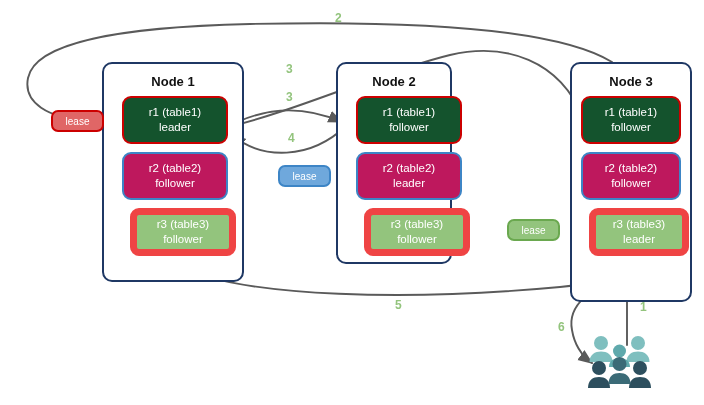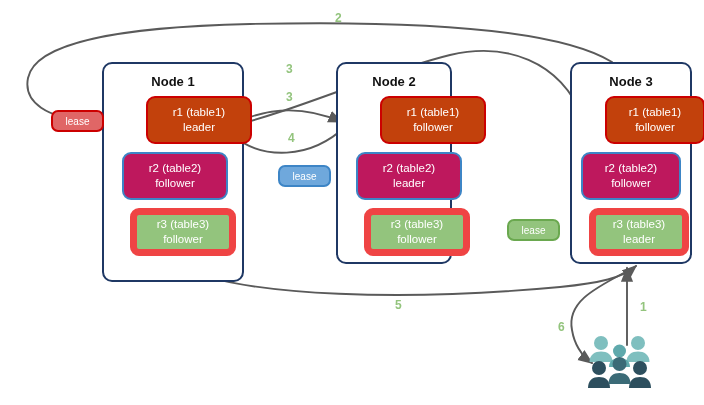--- a/index.html
+++ b/index.html
@@ -52,21 +52,21 @@
     flex-direction: column;
     align-items: center;
     justify-content: center;
     color: #ffffff;
     font-size: 11.5px;
     line-height: 15px;
     text-align: center;
     font-family: "Liberation Sans", sans-serif;
   }
   .replica .rl { display: block; }
-  .rep-red   { background: #c2410c; border: 2px solid #cc0000; margin-left: 24px; }
+  .rep-red   { background: #14532d; border: 2px solid #cc0000; }
   .rep-blue  { background: #be185d; border: 2px solid #3d85c6; }
   .rep-green { background: #93c47d; border: 7px solid #ef4444; margin-left: 8px; }
 
   .lease {
     position: absolute;
     box-sizing: border-box;
     border-radius: 7px;
     display: flex;
     align-items: center;
     justify-content: center;
@@ -149,21 +149,21 @@
     <div class="replica rep-blue" style="left:18px; top:88px; width:106px; height:48px;">
       <span class="rl">r2 (table2)</span>
       <span class="rl">leader</span>
     </div>
     <div class="replica rep-green" style="left:18px; top:144px; width:106px; height:48px;">
       <span class="rl">r3 (table3)</span>
       <span class="rl">follower</span>
     </div>
   </div>
 
-  <div class="node-box" style="left:570px; top:62px; width:122px; height:202px;">
+  <div class="node-box" style="left:570px; top:62px; width:122px; height:240px;">
     <div class="node-title">Node 3</div>
     <div class="replica rep-red" style="left:9px; top:32px; width:100px; height:48px;">
       <span class="rl">r1 (table1)</span>
       <span class="rl">follower</span>
     </div>
     <div class="replica rep-blue" style="left:9px; top:88px; width:100px; height:48px;">
       <span class="rl">r2 (table2)</span>
       <span class="rl">follower</span>
     </div>
     <div class="replica rep-green" style="left:9px; top:144px; width:100px; height:48px;">

